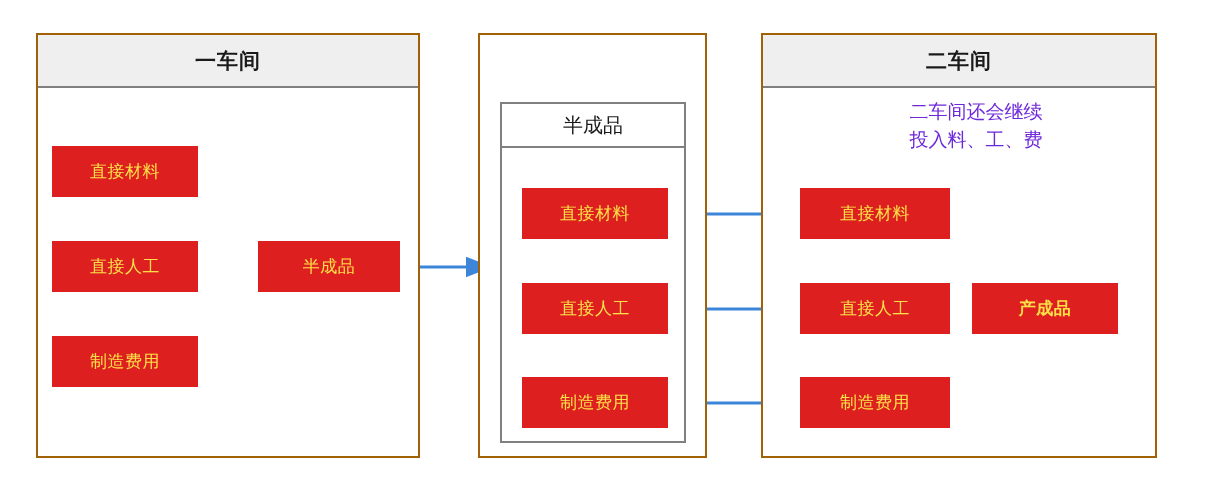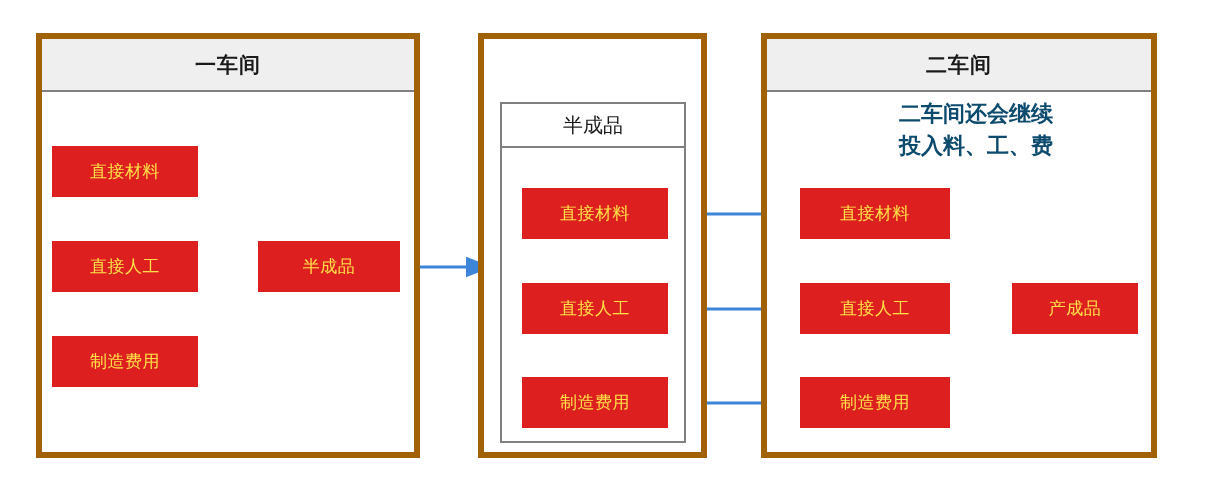--- a/index.html
+++ b/index.html
@@ -13,21 +13,21 @@
   }
   #stage {
     position: relative;
     width: 1228px;
     height: 496px;
     background: #ffffff;
     overflow: hidden;
   }
   .panel {
     position: absolute;
-    border: 6px solid #a16207;
+    border: 2px solid #a16207;
     background: #ffffff;
     box-sizing: border-box;
   }
   .panel-header {
     position: absolute;
     left: 0;
     top: 0;
     right: 0;
     height: 53px;
     background: #efefef;
@@ -75,25 +75,24 @@
     display: flex;
     align-items: center;
     justify-content: center;
     font-size: 17px;
     box-sizing: border-box;
     letter-spacing: 0.5px;
   }
   .note {
     position: absolute;
     text-align: center;
-    font-size: 22px;
+    font-size: 19px;
     line-height: 1.45;
-    color: #0c4a6e;
+    color: #6d28d9;
     white-space: pre-line;
-    font-weight: bold;
   }
   svg.links {
     position: absolute;
     left: 0;
     top: 0;
     width: 1228px;
     height: 496px;
     pointer-events: none;
   }
 </style>
@@ -196,17 +195,17 @@
 
   <div class="red-box" style="left:800px; top:188px; width:150px; height:51px;">
     <span>直接材料</span>
   </div>
   <div class="red-box" style="left:800px; top:283px; width:150px; height:51px;">
     <span>直接人工</span>
   </div>
   <div class="red-box" style="left:800px; top:377px; width:150px; height:51px;">
     <span>制造费用</span>
   </div>
-  <div class="red-box" style="left:1012px; top:283px; width:126px; height:51px;">
+  <div class="red-box" style="left:972px; top:283px; width:146px; height:51px;font-weight:bold;">
     <span>产成品</span>
   </div>
 
 </div>
 
 </body></html>

